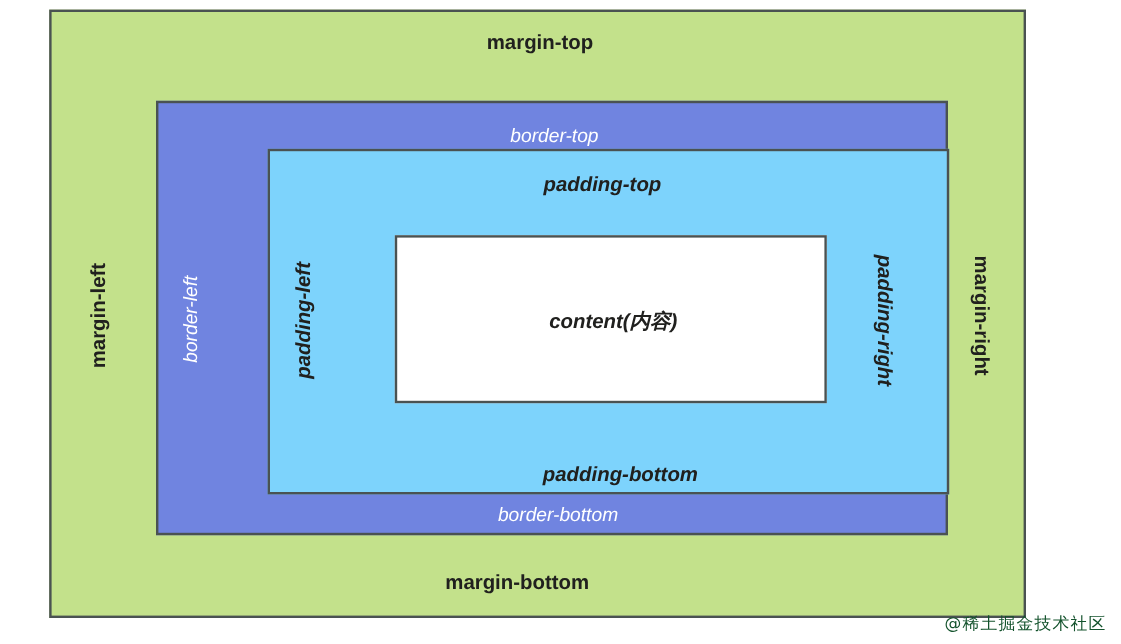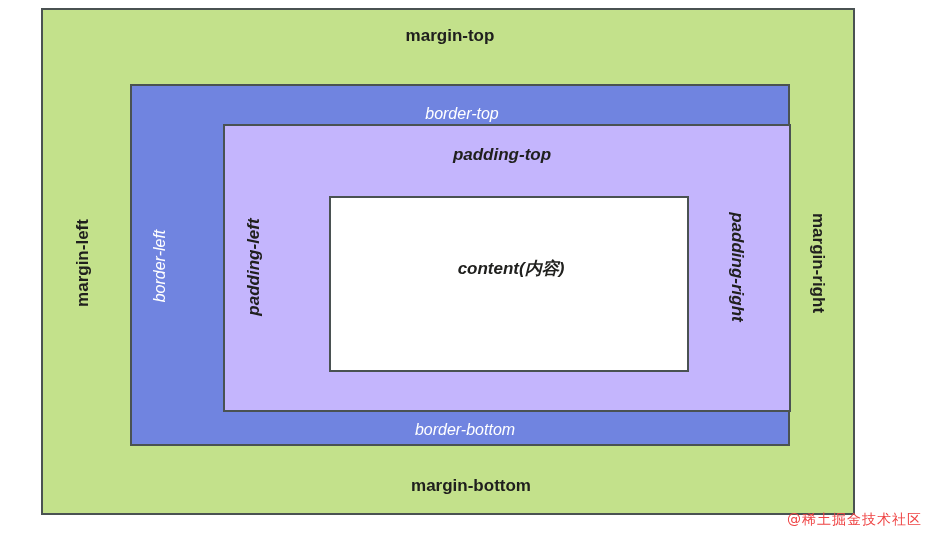--- a/index.html
+++ b/index.html
@@ -50,31 +50,31 @@
   }
 
   
   .padding-box {
     position: absolute;
     left: 91px;
     top: 38px;
     width: 568px;
     height: 288px;
     box-sizing: border-box;
-    background: #c4b5fd;
+    background: #7dd3fc;
     border: 2px solid #4a5252;
   }
 
   
   .content-box {
     position: absolute;
     left: 104px;
     top: 70px;
     width: 360px;
-    height: 176px;
+    height: 140px;
     box-sizing: border-box;
     background: #ffffff;
     border: 2px solid #4a5252;
   }
 
   
   .lbl {
     position: absolute;
     white-space: nowrap;
     line-height: 1;
@@ -106,59 +106,60 @@
   .center-xy {
     transform: translate(-50%, -50%);
   }
 
   
   .watermark {
     position: absolute;
     right: 12px;
     bottom: 8px;
     font-size: 14px;
-    color: #ef4444;
+    color: #14532d;
     letter-spacing: 1px;
     white-space: nowrap;
     font-family: "DejaVu Sans", "Liberation Sans", sans-serif;
   }
 </style>
 </head>
 <body>
 
 <div id="stage">
 
   <div class="margin-box">
 
     <span class="lbl lbl-strong center-xy" style="left:407px; top:25px;">margin-top</span>
 
     <span class="lbl lbl-strong rot-ccw" style="left:39px; top:253px;">margin-left</span>
 
     <span class="lbl lbl-strong rot-cw" style="left:775px; top:253px;">margin-right</span>
 
-    <span class="lbl lbl-strong center-xy" style="left:388px; top:475px;margin-left:40px;">margin-bottom</span>
+    <span class="lbl lbl-strong center-xy" style="left:388px; top:475px;">margin-bottom</span>
 
     <div class="border-box">
 
       <span class="lbl lbl-white center-xy" style="left:330px; top:28px;">border-top</span>
 
       <span class="lbl lbl-white rot-ccw" style="left:28px; top:180px;">border-left</span>
 
       <span class="lbl lbl-white rot-cw" style="left:630px; top:171px;">border-right</span>
 
       <span class="lbl lbl-white center-xy" style="left:333px; top:344px;">border-bottom</span>
 
       <div class="padding-box">
 
         <span class="lbl lbl-strong center-xy" style="left:277px; top:28px;">padding-top</span>
 
         <span class="lbl lbl-strong rot-ccw" style="left:28px; top:141px;">padding-left</span>
 
         <span class="lbl lbl-strong rot-cw" style="left:512px; top:141px;">padding-right</span>
 
+        <span class="lbl lbl-strong center-xy" style="left:292px; top:269px;">padding-bottom</span>
 
         <div class="content-box">
           <span class="lbl lbl-content center-xy" style="left:180px; top:70px;">content(内容)</span>
         </div>
 
       </div>
     </div>
   </div>
 
   <div class="watermark">@稀土掘金技术社区</div>

